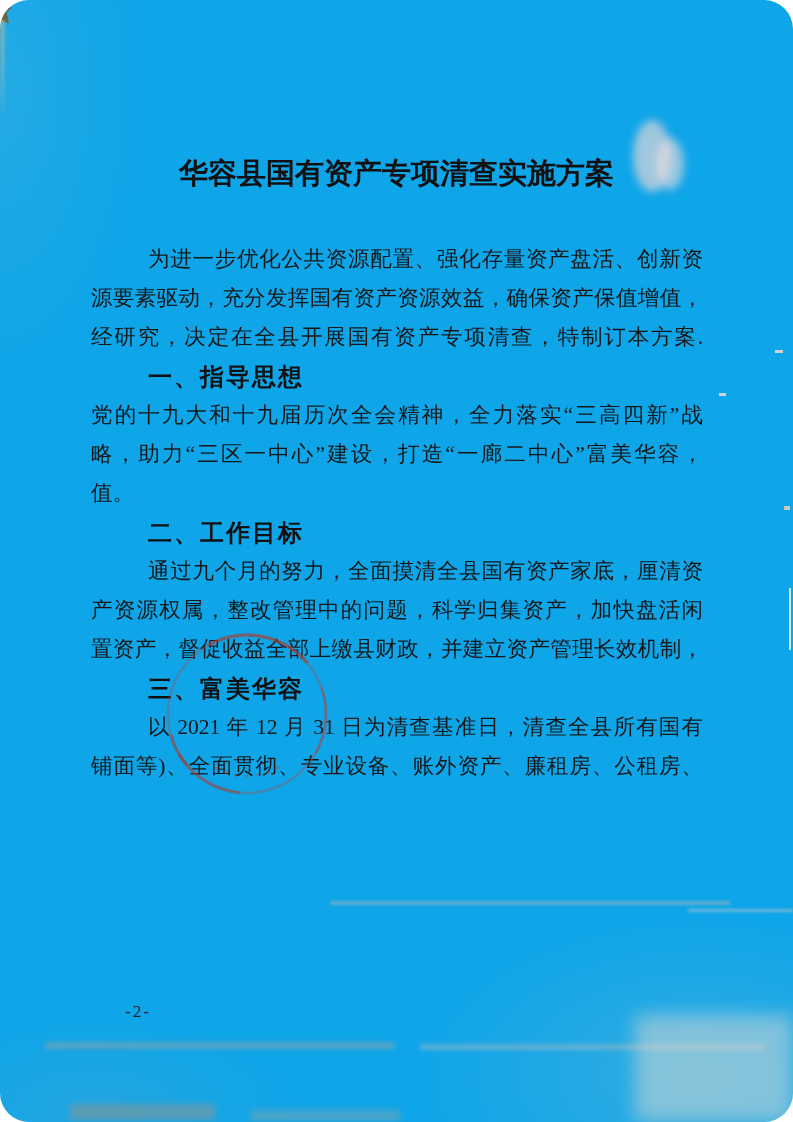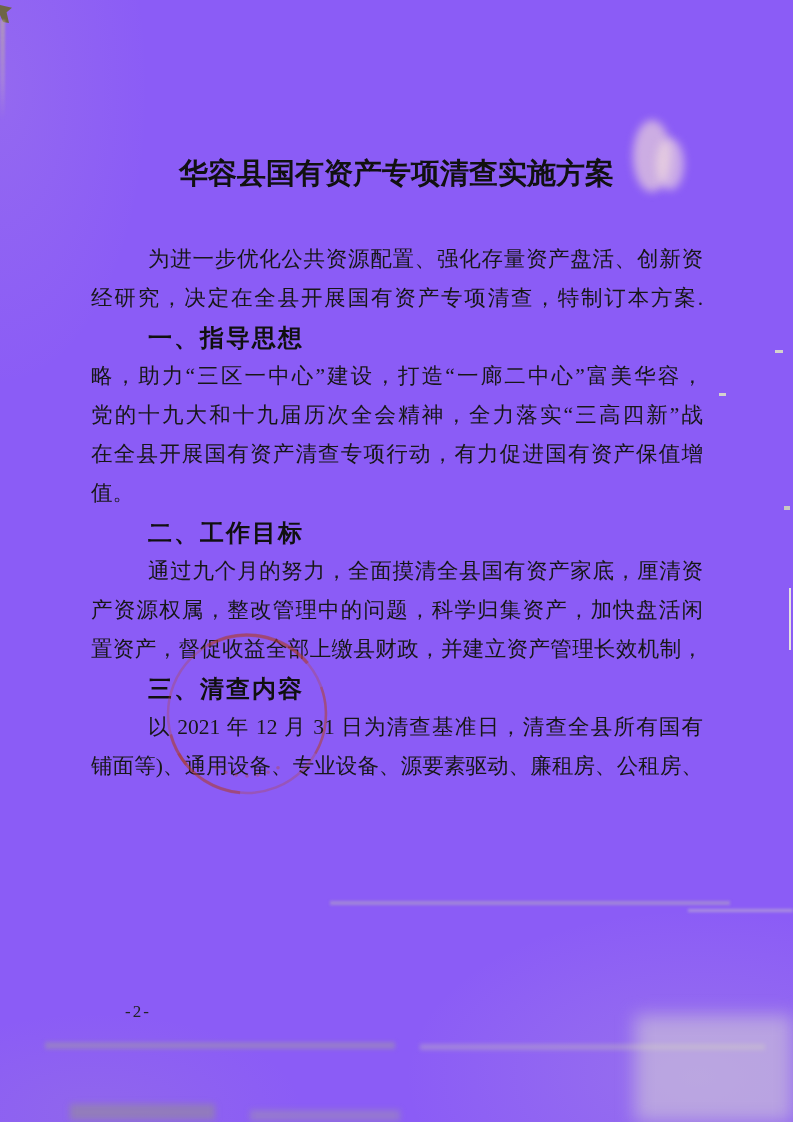--- a/index.html
+++ b/index.html
@@ -1,21 +1,22 @@
 <!DOCTYPE html>
 <html><head>
 <meta charset="utf-8">
 <style>
   html,body{margin:0;padding:0;}
   .page{
     position:relative;
     width:793px;height:1122px;
-    background:#8b5cf6;
+    background:#0ea5e9;
     overflow:hidden;
     font-family:"Liberation Serif","DejaVu Serif",serif;
+    border-radius:29px;
   }
   
   .page::before{
     content:"";position:absolute;inset:0;pointer-events:none;
     background:
       radial-gradient(420px 240px at 88% 96%, rgba(210,206,198,0.18), transparent 70%),
       radial-gradient(300px 140px at 12% 99%, rgba(180,176,168,0.12), transparent 70%),
       radial-gradient(200px 400px at 0% 8%, rgba(225,214,190,0.10), transparent 75%);
   }
   .title{
@@ -79,40 +80,40 @@
 </style>
 </head>
 <body>
 
 <div class="page">
 
   <h1 class="title">华容县国有资产专项清查实施方案</h1>
 
   <div class="body">
     <div class="ln indent">为进一步优化公共资源配置、强化存量资产盘活、创新资</div>
+    <div class="ln">源要素驱动，充分发挥国有资产资源效益，确保资产保值增值，</div>
     <div class="ln">经研究，决定在全县开展国有资产专项清查，特制订本方案.</div>
 
     <div class="ln heading">一、指导思想</div>
 
+    <div class="ln">党的十九大和十九届历次全会精神，全力落实“三高四新”战</div>
     <div class="ln">略，助力“三区一中心”建设，打造“一廊二中心”富美华容，</div>
-    <div class="ln">党的十九大和十九届历次全会精神，全力落实“三高四新”战</div>
-    <div class="ln">在全县开展国有资产清查专项行动，有力促进国有资产保值增</div>
     <div class="ln left">值。</div>
 
     <div class="ln heading">二、工作目标</div>
 
     <div class="ln indent">通过九个月的努力，全面摸清全县国有资产家底，厘清资</div>
     <div class="ln">产资源权属，整改管理中的问题，科学归集资产，加快盘活闲</div>
     <div class="ln">置资产，督促收益全部上缴县财政，并建立资产管理长效机制，</div>
 
-    <div class="ln heading">三、清查内容</div>
+    <div class="ln heading">三、富美华容</div>
 
     <div class="ln indent">以 2021 年 12 月 31 日为清查基准日，清查全县所有国有</div>
 
-    <div class="ln">铺面等)、通用设备、专业设备、源要素驱动、廉租房、公租房、</div>
+    <div class="ln">铺面等)、全面贯彻、专业设备、账外资产、廉租房、公租房、</div>
   </div>
 
   <svg class="seal" viewBox="0 0 166 166" aria-hidden="true">
     <circle cx="83" cy="83" r="79" fill="none" stroke="#b34a3c" stroke-width="2.5" opacity="0.33"></circle>
     <path d="M43.5 14.6 A79 79 0 0 1 143.5 32.2" fill="none" stroke="#a93a2c" stroke-width="3.5" opacity="0.5"></path>
     <path d="M157.2 56 A79 79 0 0 1 151.4 122.5" fill="none" stroke="#ab4234" stroke-width="2.5" opacity="0.4"></path>
     <path d="M76.1 161.7 A79 79 0 0 1 14.6 122.5" fill="none" stroke="#a93a2c" stroke-width="3" opacity="0.42"></path>
     <path d="M22.5 133.8 A79 79 0 0 1 6.7 103.5" fill="none" stroke="#a93a2c" stroke-width="3" opacity="0.45"></path>
     <g fill="#b5493b" opacity="0.4">
       <circle cx="114" cy="136.7" r="1.8"></circle>

